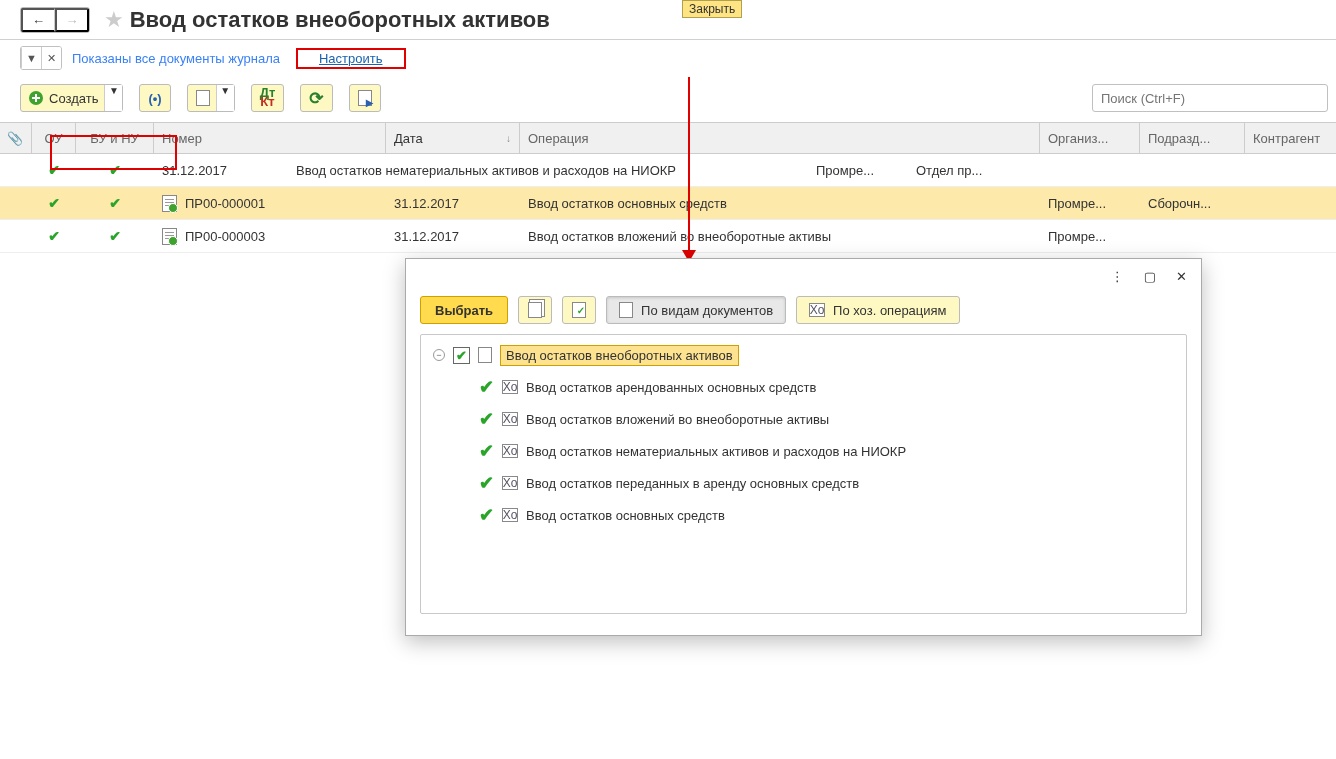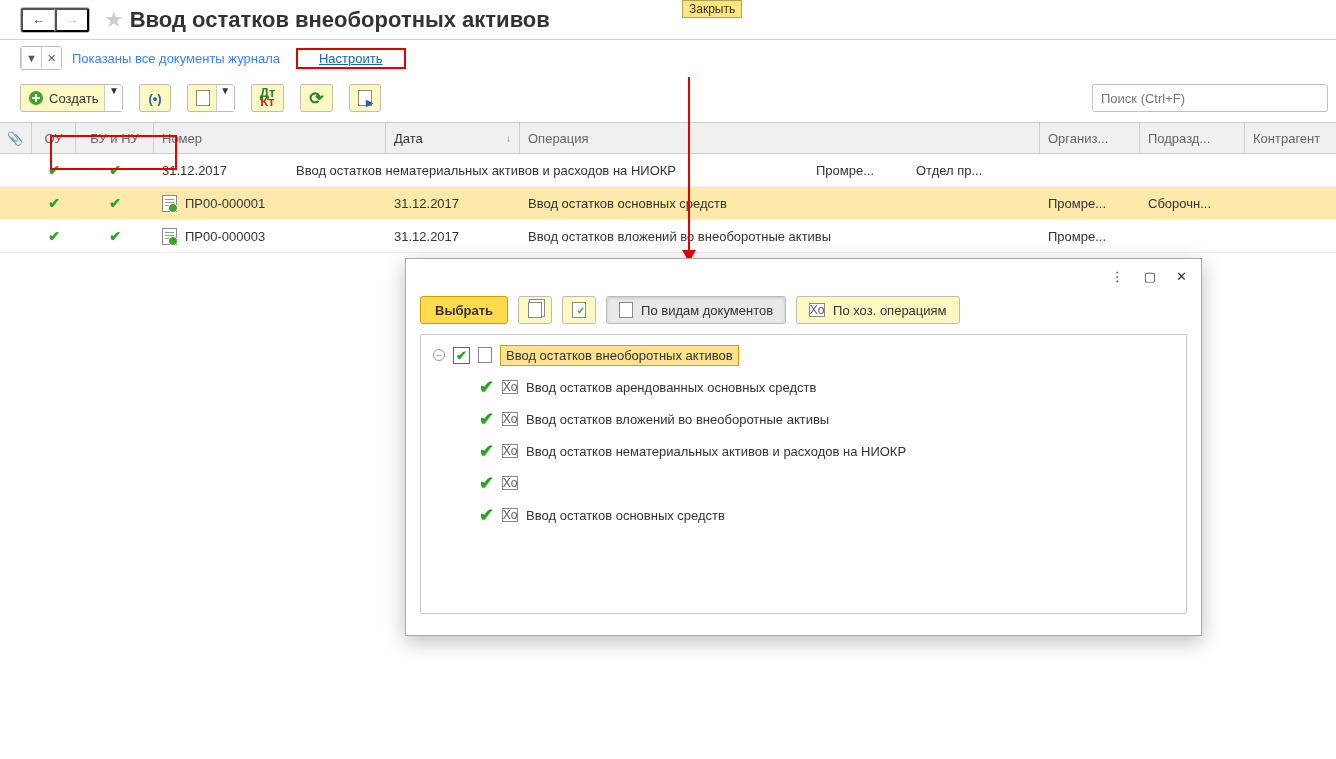--- a/index.html
+++ b/index.html
@@ -267,20 +267,21 @@
           <span>Ввод остатков вложений во внеоборотные активы</span>
         </div>
         <div class="tree-row child">
           <span class="check-lg">✔</span>
           <span class="xo-ico">Xo</span>
           <span>Ввод остатков нематериальных активов и расходов на НИОКР</span>
         </div>
         <div class="tree-row child">
           <span class="check-lg">✔</span>
           <span class="xo-ico">Xo</span>
+          <span>Ввод остатков переданных в аренду основных средств</span>
         </div>
         <div class="tree-row child">
           <span class="check-lg">✔</span>
           <span class="xo-ico">Xo</span>
           <span>Ввод остатков основных средств</span>
         </div>
       </div>
   </div>
 </div>
 

